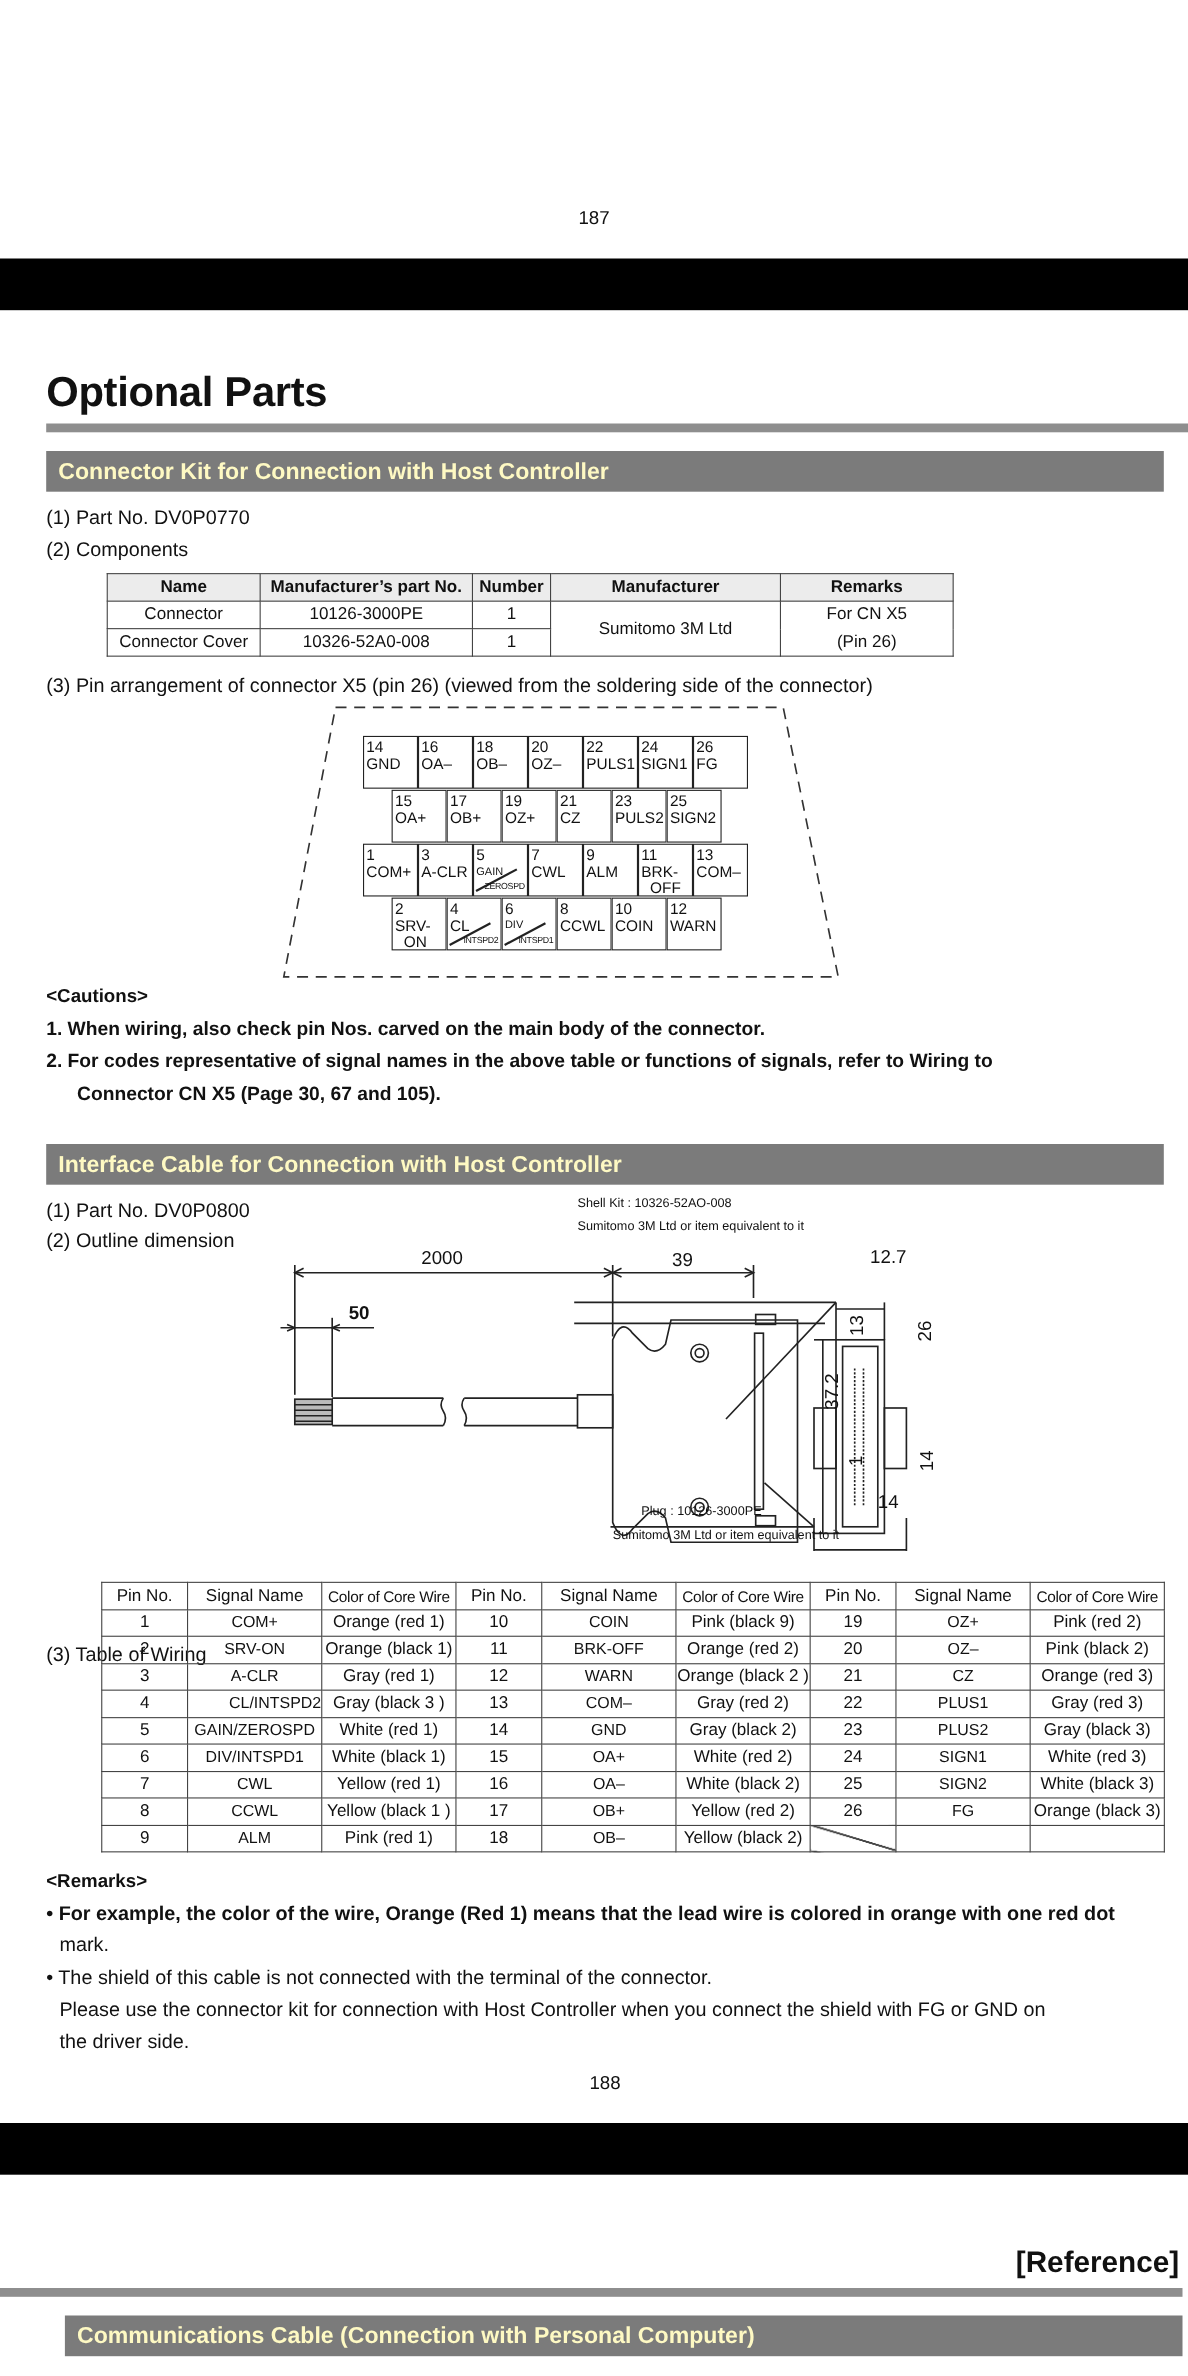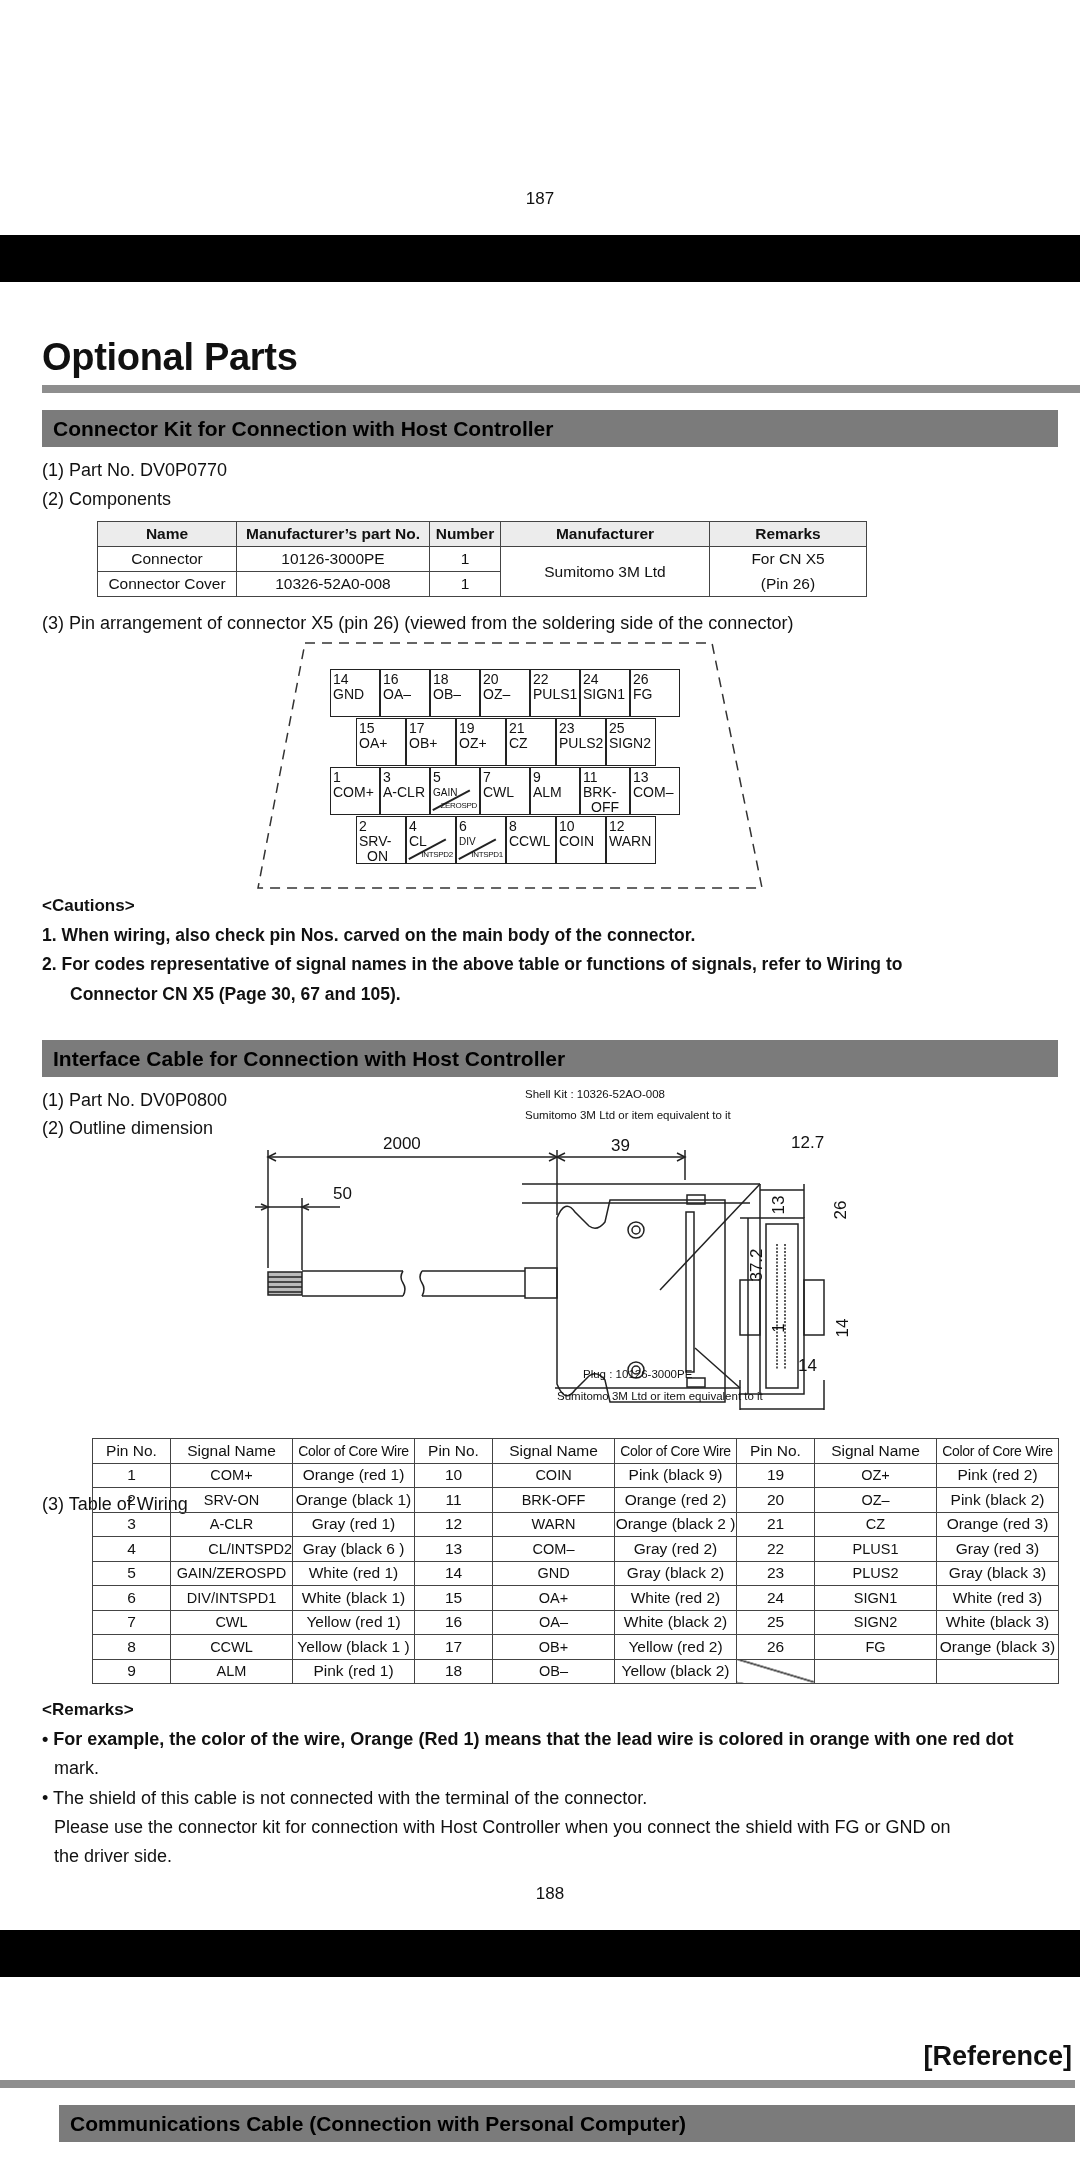--- a/index.html
+++ b/index.html
@@ -3,21 +3,21 @@
 <meta charset="utf-8">
 <style>
   html, body { margin:0; padding:0; background:#ffffff; }
   body { width:1080px; height:2160px; position:relative; overflow:hidden;
          font-family:"Liberation Sans", "DejaVu Sans", sans-serif; color:#111; }
   .abs { position:absolute; }
   .page-num { position:absolute; left:0; width:1080px; text-align:center; font-size:17px; color:#111; }
   .black-band { position:absolute; left:0; width:1080px; height:47px; background:#000; }
   .h1 { position:absolute; left:42px; font-size:38px; font-weight:bold; letter-spacing:-0.3px; }
   .rule { position:absolute; height:8px; background:#8e8e8e; }
-  .banner { position:absolute; height:37px; background:#7b7b7b; color:#000000; font-size:21px; font-weight:bold;
+  .banner { position:absolute; height:37px; background:#7b7b7b; color:#fef9c3; font-size:21px; font-weight:bold;
             line-height:37px; padding-left:11px; box-sizing:border-box; }
   .txt { position:absolute; font-size:18px; }
   .bold { font-weight:bold; }
 
   table.comp { position:absolute; left:97px; top:521px; border-collapse:collapse; font-size:15.5px; }
   table.comp td, table.comp th { border:1.5px solid #444; text-align:center; padding:0 4px; height:24px; }
   table.comp th { background:#ececec; font-weight:bold; }
 
   table.wiring { position:absolute; left:92px; top:1438px; border-collapse:collapse; font-size:15.5px; }
   table.wiring td, table.wiring th { border:1.5px solid #444; text-align:center; height:23.5px; padding:0; font-weight:normal; }
@@ -270,21 +270,21 @@
     <line x1="500" y1="329" x2="584" y2="329"></line>
     <line x1="500" y1="300" x2="500" y2="335"></line>
       <line x1="584" y1="300" x2="584" y2="335"></line>
   </g>
 </svg>
 <div class="label-sm" style="left:525px; top:1088px;">Shell Kit : 10326-52AO-008</div>
 <div class="label-sm" style="left:525px; top:1109px;">Sumitomo 3M Ltd or item equivalent to it</div>
 <div class="label-sm" style="left:583px; top:1368px;">Plug : 10126-3000PE</div>
 <div class="label-sm" style="left:557px; top:1390px;">Sumitomo 3M Ltd or item equivalent to it</div>
 <div class="dim" style="left:383px; top:1134px;">2000</div>
-<div class="dim" style="left:333px; top:1184px;">50</div>
+<div class="dim" style="left:317px; top:1184px;font-weight:bold;">50</div>
 <div class="dim" style="left:611px; top:1136px;">39</div>
 <div class="dim" style="left:791px; top:1133px;">12.7</div>
 <div class="dim" style="left:740px; top:1255px; transform:rotate(-90deg);">37.2</div>
 <div class="dim" style="left:770px; top:1195px; transform:rotate(-90deg);">13</div>
 <div class="dim" style="left:832px; top:1200px; transform:rotate(-90deg);">26</div>
 <div class="dim" style="left:774px; top:1318px; transform:rotate(-90deg);">1</div>
 <div class="dim" style="left:834px; top:1318px; transform:rotate(-90deg);">14</div>
 <div class="dim" style="left:798px; top:1356px;">14</div>
 
 <div class="txt" style="top:1494px; left:42px;">(3) Table of Wiring</div>
@@ -332,21 +332,21 @@
         <td>12</td>
         <td style="font-size: 14.5px;">WARN</td>
         <td>Orange (black 2 )</td>
         <td>21</td>
         <td style="font-size: 14.5px;">CZ</td>
         <td>Orange (red 3)</td>
       </tr>
       <tr>
         <td>4</td>
         <td style="font-size: 14.5px; text-align: right;">CL/INTSPD2</td>
-        <td>Gray (black 6 )</td>
+        <td>Gray (black 3 )</td>
         <td>13</td>
         <td style="font-size: 14.5px;">COM–</td>
         <td>Gray (red 2)</td>
         <td>22</td>
         <td style="font-size: 14.5px;">PLUS1</td>
         <td>Gray (red 3)</td>
       </tr>
       <tr>
         <td>5</td>
         <td style="font-size: 14.5px;">GAIN/ZEROSPD</td>

